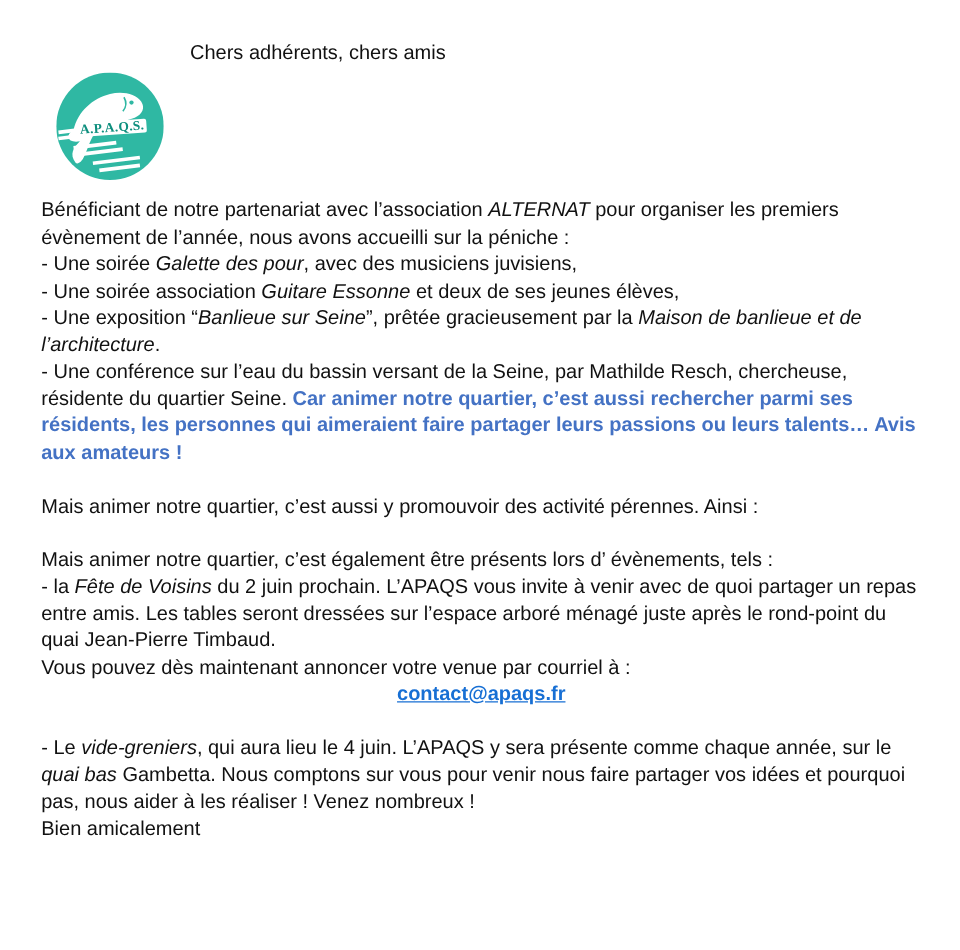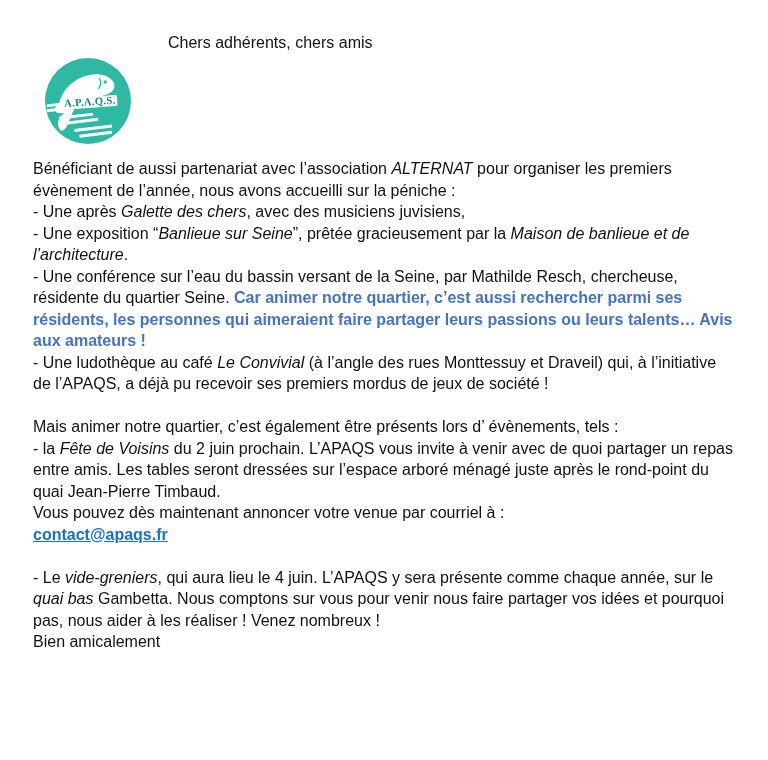--- a/index.html
+++ b/index.html
@@ -17,26 +17,26 @@
     padding-top: 32px;
   }
   .header-row { display: flex; }
   .logo-wrap { flex: 0 0 152px; box-sizing: border-box; }
   .logo {
     width: 86px; height: 86px;
     margin-left: 45px; margin-top: 26px;
     display: block;
   }
   .header-text { width: 585px; }
-  .salutation { margin: 0 0 11px 16px; }
+  .salutation { margin: 0 0 11px 0; }
   .intro { margin: 0; line-height: 23px; }
   .doc-body { margin: 14px 31px 0 33px; }
   .para { margin: 0; }
   .para.gap { margin-top: 21.5px; }
-  .para.center { }
+  .para.center { text-align: center; }
   .italic { font-style: italic; }
   .bold { font-weight: bold; }
   .accent { color: var(--accent, #4472c4); font-weight: bold; }
   .email-link {
     color: var(--link, #176fd4);
     font-weight: bold;
     text-decoration: underline;
     cursor: pointer;
   }
   .logo-circle { fill: var(--teal, #2fb8a3); }
@@ -76,25 +76,26 @@
         <rect class="logo-white" x="20" y="45" width="64" height="13" rx="2" transform="rotate(-4 52 51)"></rect>
         <text class="logo-acronym" x="52" y="55" text-anchor="middle" transform="rotate(-4 52 51)">A.P.A.Q.S.</text>
       </svg>
     </div>
     <div class="header-text">
       <p class="salutation">Chers adhérents, chers amis</p>
     </div>
   </div>
 
   <div class="doc-body">
-      <p class="para"><span>Bénéficiant de aussi partenariat avec l’association </span><span class="italic">ALTERNAT</span><span> pour organiser les premiers évènement de l’année, nous avons accueilli sur la péniche :</span></p>
-      <p class="para"><span>- Une après </span><span class="italic">Galette des chers</span><span>, avec des musiciens juvisiens,</span></p>
+      <p class="para"><span>Bénéficiant de notre partenariat avec l’association </span><span class="italic">ALTERNAT</span><span> pour organiser les premiers évènement de l’année, nous avons accueilli sur la péniche :</span></p>
+      <p class="para"><span>- Une soirée </span><span class="italic">Galette des pour</span><span>, avec des musiciens juvisiens,</span></p>
+      <p class="para"><span>- Une soirée association </span><span class="italic">Guitare Essonne</span><span> et deux de ses jeunes élèves,</span></p>
       <p class="para"><span>- Une exposition “</span><span class="italic">Banlieue sur Seine</span><span>”, prêtée gracieusement par la </span><span class="italic">Maison de banlieue et de l’architecture</span><span>.</span></p>
       <p class="para"><span>- Une conférence sur l’eau du bassin versant de la Seine, par Mathilde Resch, chercheuse, résidente du quartier Seine. </span><span class="bold accent">Car animer notre quartier, c’est aussi rechercher parmi ses résidents, les personnes qui aimeraient faire partager leurs passions ou leurs talents… Avis aux amateurs !</span></p>
-      <p class="para"><span>-  Une ludothèque au café </span><span class="italic">Le Convivial</span><span> (à l’angle des rues Monttessuy et Draveil) qui, à l’initiative de l’APAQS, a déjà pu recevoir ses premiers mordus de jeux de société !</span></p>
+      <p class="para gap"><span>Mais animer notre quartier, c’est aussi y promouvoir des activité pérennes. Ainsi :</span></p>
       <p class="para gap"><span>Mais animer notre quartier, c’est également être présents lors d’ évènements, tels :</span></p>
       <p class="para"><span>- la </span><span class="italic">Fête de Voisins</span><span> du 2 juin prochain. L’APAQS vous invite à venir avec de quoi partager un repas entre amis. Les tables seront dressées sur l’espace arboré ménagé juste après le rond-point du quai Jean-Pierre Timbaud.</span></p>
       <p class="para"><span>Vous pouvez dès maintenant annoncer votre venue par courriel à :</span></p>
       <p class="para center"><a href="#" class="email-link">contact@apaqs.fr</a></p>
       <p class="para gap"><span>- Le </span><span class="italic">vide-greniers</span><span>, qui aura lieu le 4 juin. L’APAQS y sera présente comme chaque année, sur le </span><span class="italic">quai bas</span><span> Gambetta. Nous comptons sur vous pour venir nous faire partager vos idées et pourquoi pas, nous aider à les réaliser ! Venez nombreux !</span></p>
       <p class="para"><span>Bien amicalement</span></p>
     </div>
 
 </div>
 

